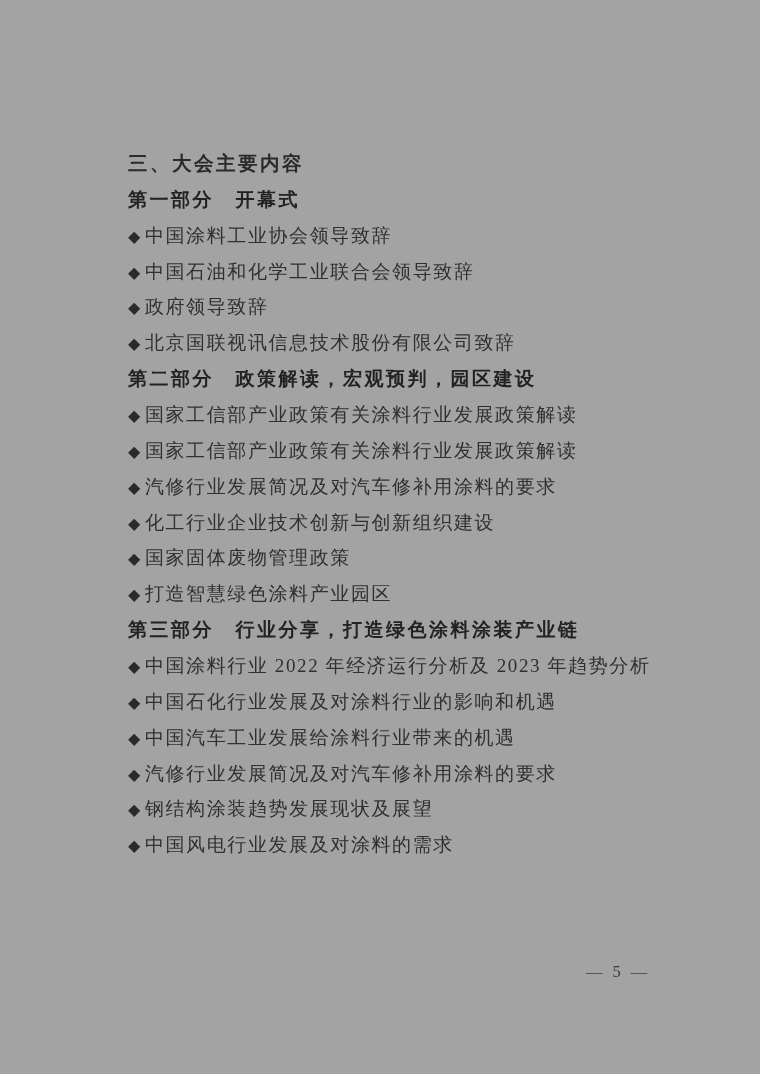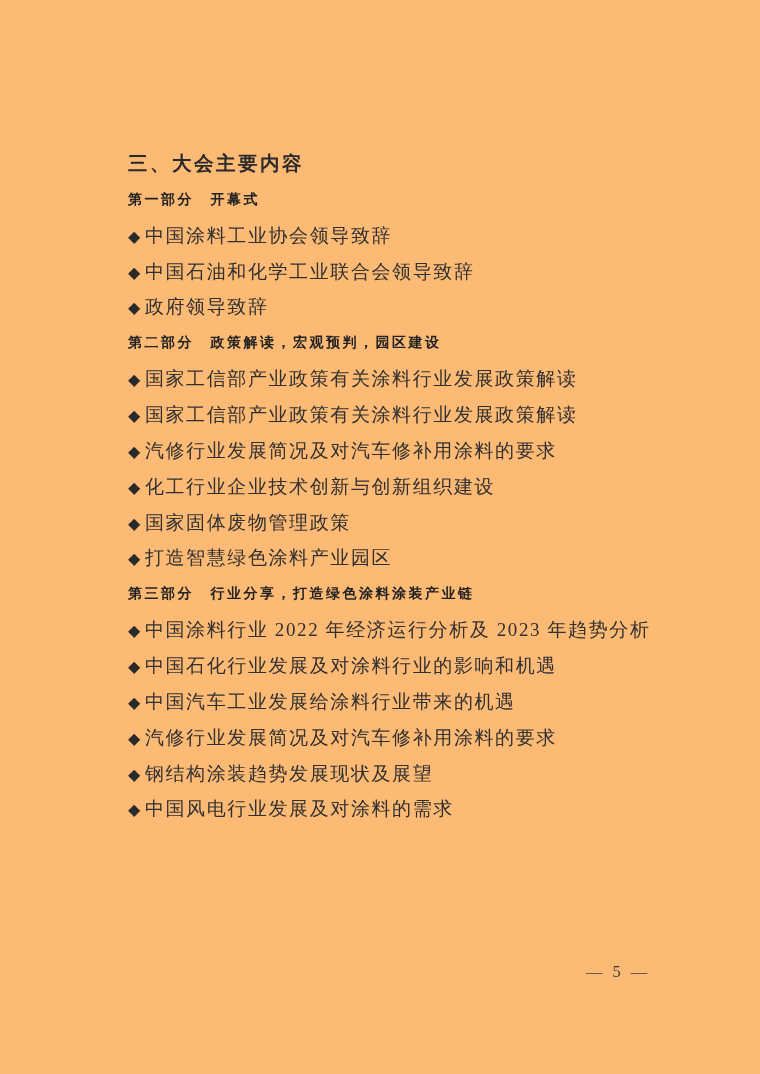--- a/index.html
+++ b/index.html
@@ -4,21 +4,21 @@
 <style>
   html, body {
     margin: 0;
     padding: 0;
     background: #e8e8e8;
   }
   .page {
     position: relative;
     width: 760px;
     height: 1074px;
-    background: #fdba74;
+    background: #a3a3a3;
     overflow: hidden;
     font-family: "Liberation Serif", "DejaVu Serif", serif;
     color: #2d2d2d;
   }
   .content {
     position: absolute;
     left: 128px;
     top: 146px;
     width: 560px;
   }
@@ -29,21 +29,21 @@
   }
   .doc-title {
     font-family: "Liberation Sans", "DejaVu Sans", sans-serif;
     font-weight: 600;
     font-size: 19.5px;
     letter-spacing: 2.5px;
     color: #2a2a2a;
   }
   .section-heading {
     font-weight: 700;
-    font-size: 14px;
+    font-size: 19px;
     letter-spacing: 2.5px;
     color: #222222;
   }
   .item {
     font-weight: 400;
     font-size: 19px;
     letter-spacing: 1.6px;
     color: #303030;
   }
   .bullet {
@@ -68,20 +68,21 @@
 
 <div class="page">
   <div class="content">
 
     <div class="line doc-title">三、大会主要内容</div>
 
     <div class="line section-heading">第一部分　开幕式</div>
     <div class="line item"><span class="bullet">◆</span><span>中国涂料工业协会领导致辞</span></div>
     <div class="line item"><span class="bullet">◆</span><span>中国石油和化学工业联合会领导致辞</span></div>
     <div class="line item"><span class="bullet">◆</span><span>政府领导致辞</span></div>
+    <div class="line item"><span class="bullet">◆</span><span>北京国联视讯信息技术股份有限公司致辞</span></div>
 
     <div class="line section-heading">第二部分　政策解读，宏观预判，园区建设</div>
     <div class="line item"><span class="bullet">◆</span><span>国家工信部产业政策有关涂料行业发展政策解读</span></div>
     <div class="line item"><span class="bullet">◆</span><span>国家工信部产业政策有关涂料行业发展政策解读</span></div>
     <div class="line item"><span class="bullet">◆</span><span>汽修行业发展简况及对汽车修补用涂料的要求</span></div>
     <div class="line item"><span class="bullet">◆</span><span>化工行业企业技术创新与创新组织建设</span></div>
     <div class="line item"><span class="bullet">◆</span><span>国家固体废物管理政策</span></div>
     <div class="line item"><span class="bullet">◆</span><span>打造智慧绿色涂料产业园区</span></div>
 
     <div class="line section-heading">第三部分　行业分享，打造绿色涂料涂装产业链</div>

